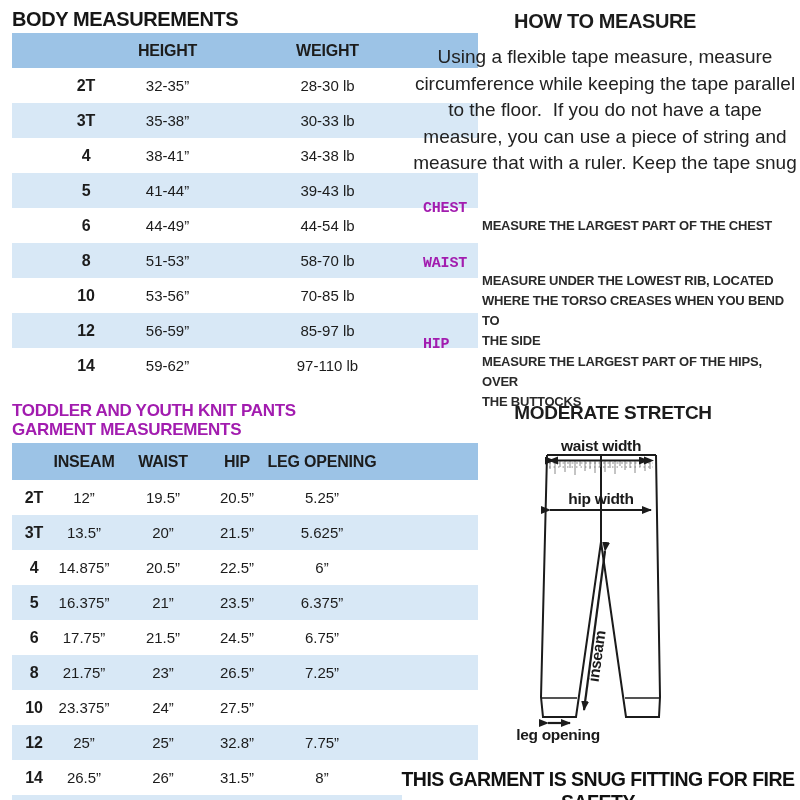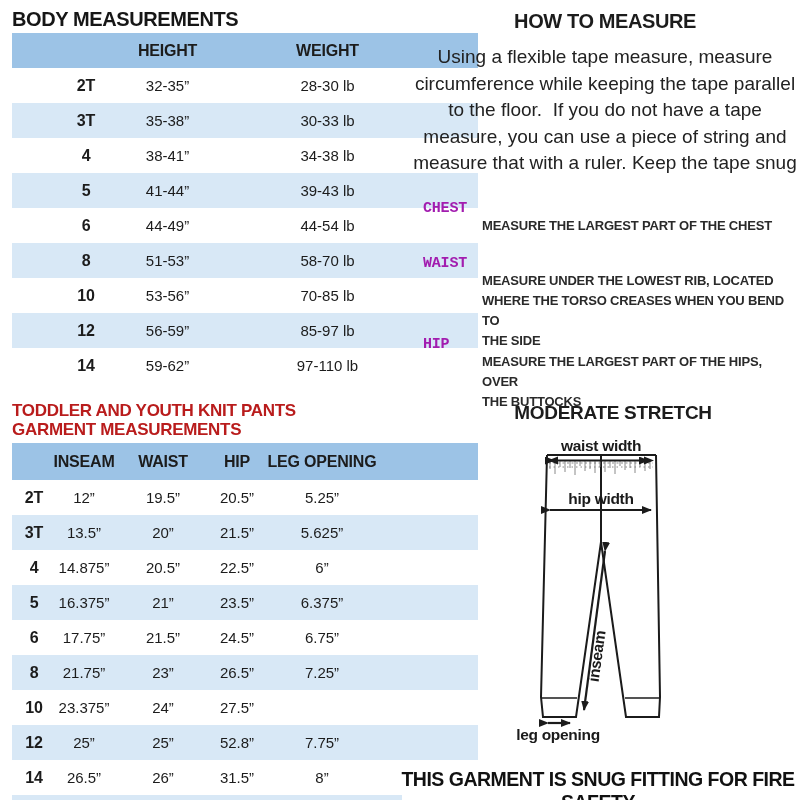--- a/index.html
+++ b/index.html
@@ -6,21 +6,21 @@
   html,body { width:800px; height:800px; }
   body {
     position:relative; overflow:hidden; background:#ffffff;
     font-family:"Liberation Sans", sans-serif; color:#1c1c1c;
     width:800px; height:800px;
   }
   .abs { position:absolute; }
 
   
   .sec-title { font-weight:bold; font-size:20px; letter-spacing:-0.4px; color:#161616;text-align:center; }
-  .sec-title-sm { font-weight:bold; font-size:17px; letter-spacing:-0.3px; line-height:19px; color:#b91c1c; }
+  .sec-title-sm { font-weight:bold; font-size:17px; letter-spacing:-0.3px; line-height:19px; color:#a21caf; }
   .centered { text-align:center; }
 
   
   .tbl { position:absolute; left:12px; width:390px; }
   .trow { position:relative; width:466px; height:35px; }
   .trow.hdr { background:#9CC3E6; }
   .trow.hdr2 { height:37px; }
   .trow.alt { background:#D8E8F6; }
   .cell {
     position:absolute; top:0; height:100%;
@@ -169,21 +169,21 @@
   <div class="trow">
     <span class="cell t2-size bold">10</span>
     <span class="cell t2-in">23.375”</span>
     <span class="cell t2-wa">24”</span>
     <span class="cell t2-hip">27.5”</span>
   </div>
   <div class="trow alt">
     <span class="cell t2-size bold">12</span>
     <span class="cell t2-in">25”</span>
     <span class="cell t2-wa">25”</span>
-    <span class="cell t2-hip">52.8”</span>
+    <span class="cell t2-hip">32.8”</span>
     <span class="cell t2-leg">7.75”</span>
   </div>
   <div class="trow">
     <span class="cell t2-size bold">14</span>
     <span class="cell t2-in">26.5”</span>
     <span class="cell t2-wa">26”</span>
     <span class="cell t2-hip">31.5”</span>
     <span class="cell t2-leg">8”</span>
   </div>
 </div>

